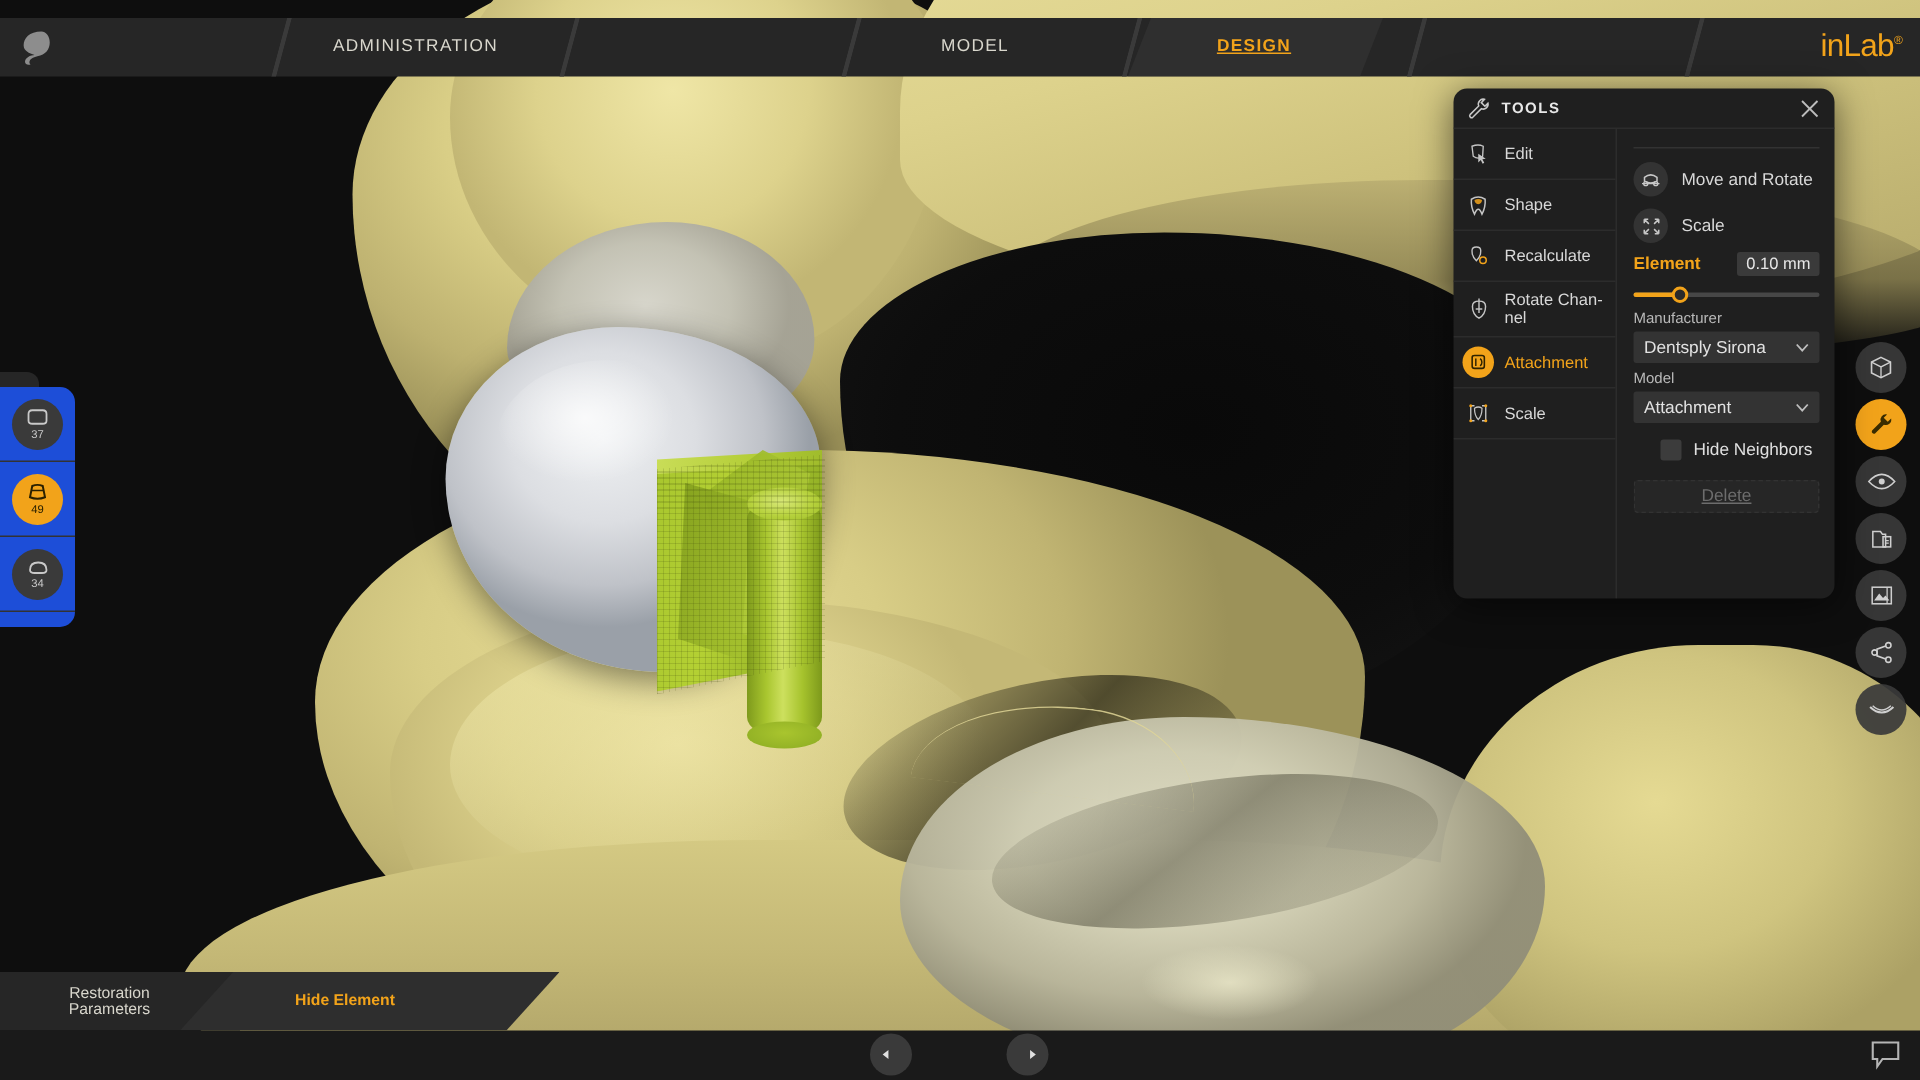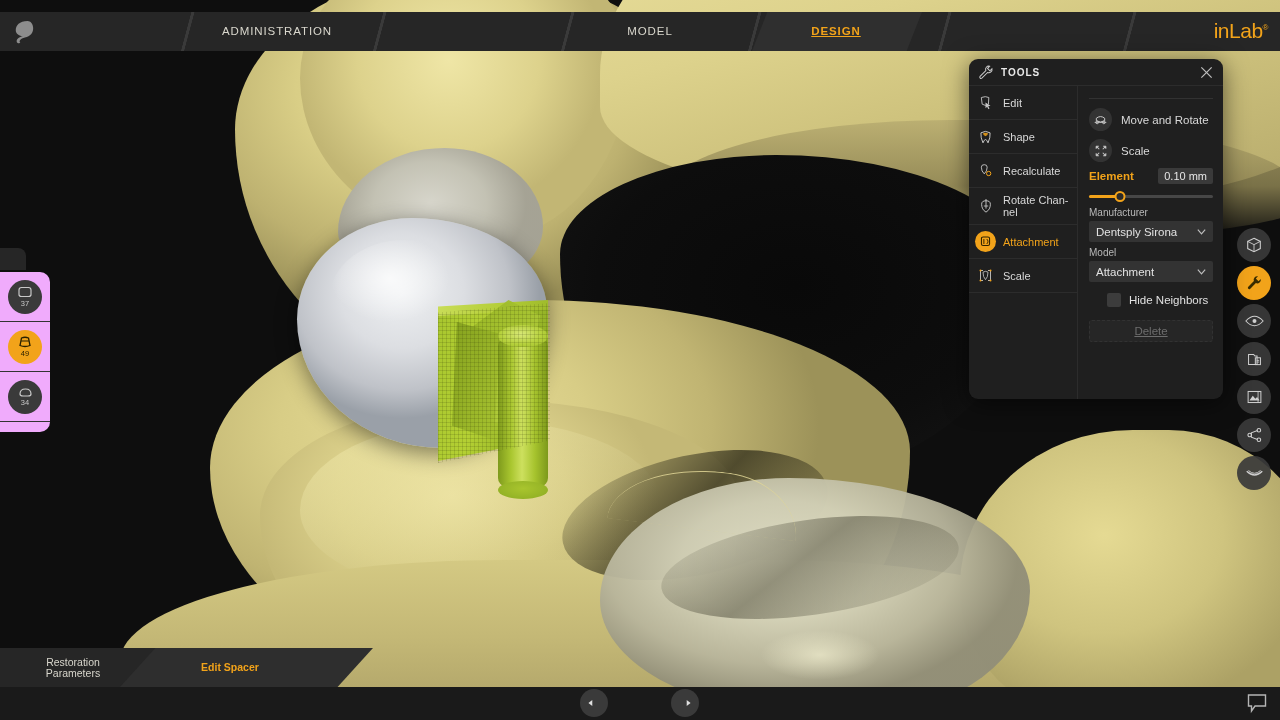--- a/index.html
+++ b/index.html
@@ -199,22 +199,22 @@
   }
   #brand {
     position: absolute; right: 12px; top: 7px;
     font-size: 21px; color: #f2a31a; letter-spacing: -.5px;
     font-family: "Liberation Sans", sans-serif;
   }
   #brand sup { font-size: 8px; vertical-align: super; }
 
   
   #tooth-rail {
-    position: absolute; left: 0; top: 272px; width: 50px; height: 160px;
-    background: #f0abfc; border-radius: 0 10px 10px 0; z-index: 15;
+    position: absolute; left: 0; top: 258px; width: 50px; height: 160px;
+    background: #1d4ed8; border-radius: 0 10px 10px 0; z-index: 15;
     overflow: hidden;
   }
   #tooth-rail-peek {
     position: absolute; left: 0; top: 248px; width: 26px; height: 22px;
     background: #262626; border-radius: 0 8px 0 0; z-index: 14;
   }
   .tooth-item {
     position: relative; height: 50px; display: flex; align-items: center;
     justify-content: center; cursor: pointer;
     border-bottom: 1px solid #333;
@@ -639,21 +639,21 @@
         <div id="delete-btn">Delete</div>
       </div>
     </div>
   </div>
 
   <div id="bottom-tabs">
     <div id="bt-bg1"></div>
     <div id="bt-bg2"></div>
     <div class="bottom-tab" id="tab-restoration" style="white-space:pre-line">Restoration
 Parameters</div>
-    <div class="bottom-tab" id="tab-edit-element">Edit Spacer</div>
+    <div class="bottom-tab" id="tab-edit-element">Hide Element</div>
   </div>
 
   <div id="bottom-bar"></div>
 
   <div class="nav-arrow" id="arrow-prev">
     <svg width="14" height="12" viewBox="0 0 16 14">
       <path d="M14 7 L6 7 L6 10.5 L1.5 7 L6 3.5 L6 7 Z" fill="currentColor"></path>
     </svg>
   </div>
   <div class="nav-arrow" id="arrow-next">

